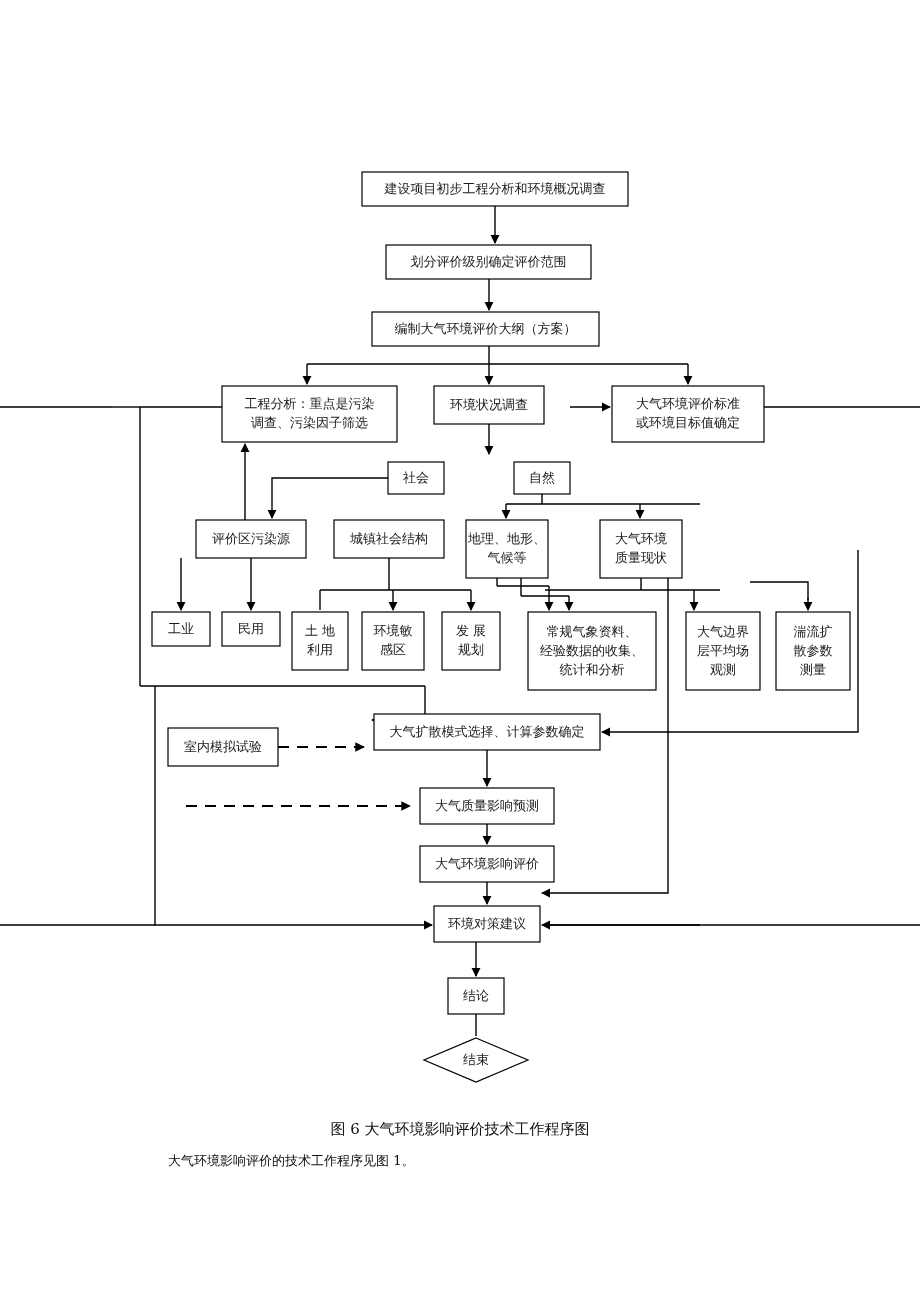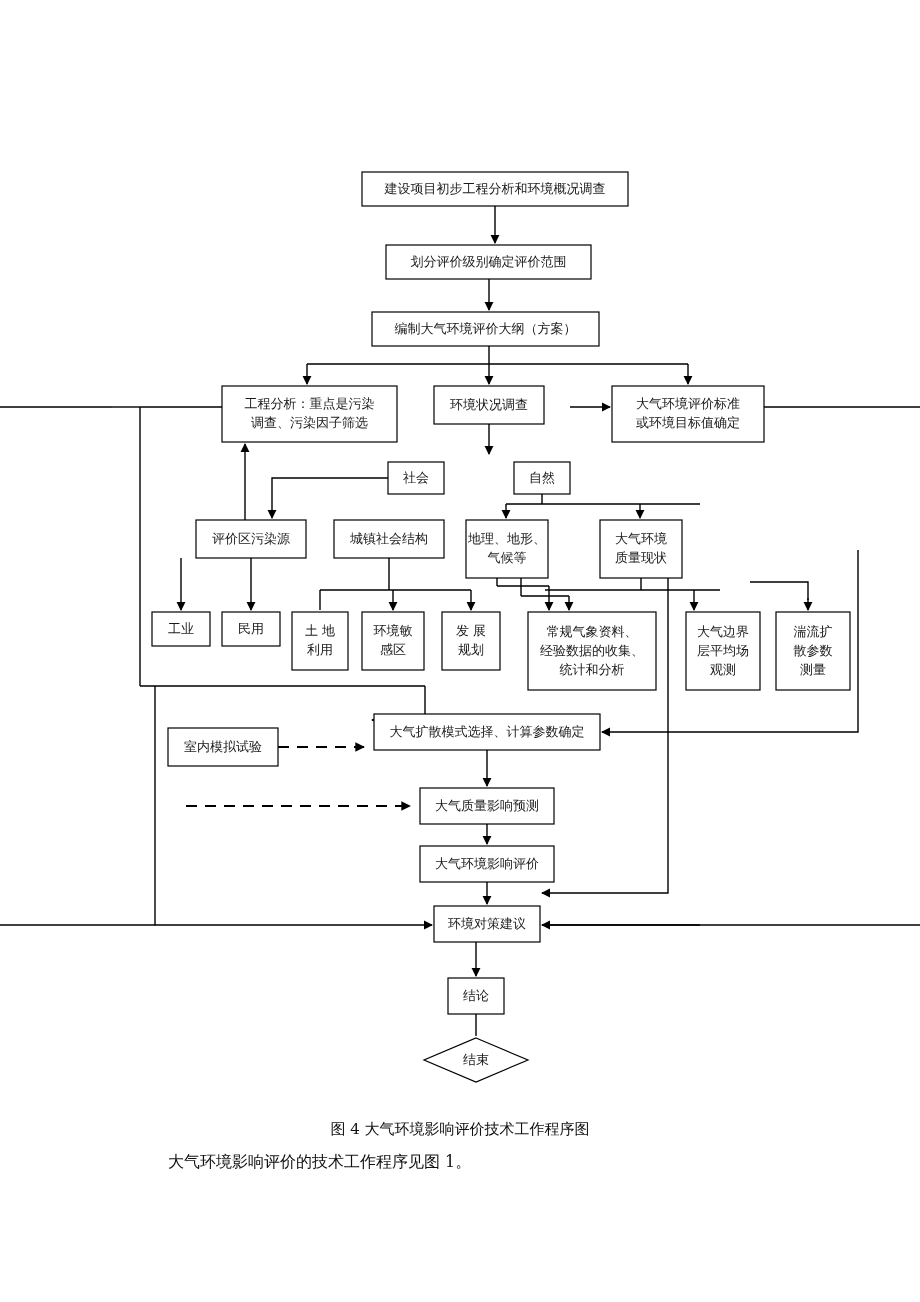--- a/index.html
+++ b/index.html
@@ -63,21 +63,21 @@
   }
   #fig-caption {
     left: 0;
     top: 1120px;
     width: 920px;
     text-align: center;
   }
   #body-text {
     left: 168px;
     top: 1152px;
-    font-size: 16px;
+    font-size: 13px;
   }
 </style>
 </head>
 <body>
 
 <div id="page">
 
   <svg id="flow-svg" viewBox="0 0 920 1302">
     <defs>
       <marker id="arrow" viewBox="0 0 10 10" refX="9" refY="5" markerWidth="6.5" markerHeight="6.5" orient="auto-start-reverse">
@@ -281,17 +281,17 @@
           <text class="node-text" x="476" y="996">结论</text>
         </g>
         <g>
           <polygon class="node-diamond" points="476,1038 528,1060 476,1082 424,1060"></polygon>
           <text class="node-text" x="476" y="1060">结束</text>
         </g>
       </g>
 
   </svg>
 
-  <div class="caption" id="fig-caption">图 4 大气环境影响评价技术工作程序图</div>
+  <div class="caption" id="fig-caption">图 6 大气环境影响评价技术工作程序图</div>
 
   <div class="caption" id="body-text">大气环境影响评价的技术工作程序见图 1。</div>
 
 </div>
 
 </body></html>

